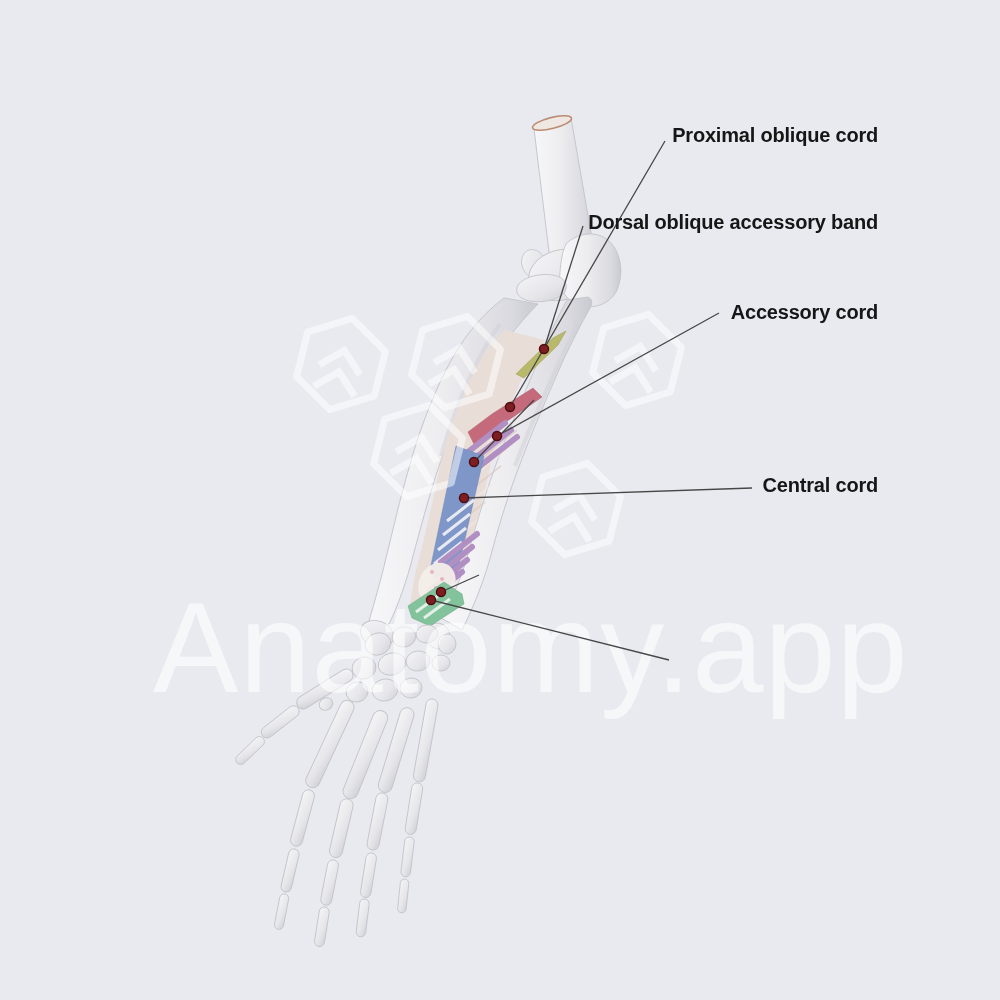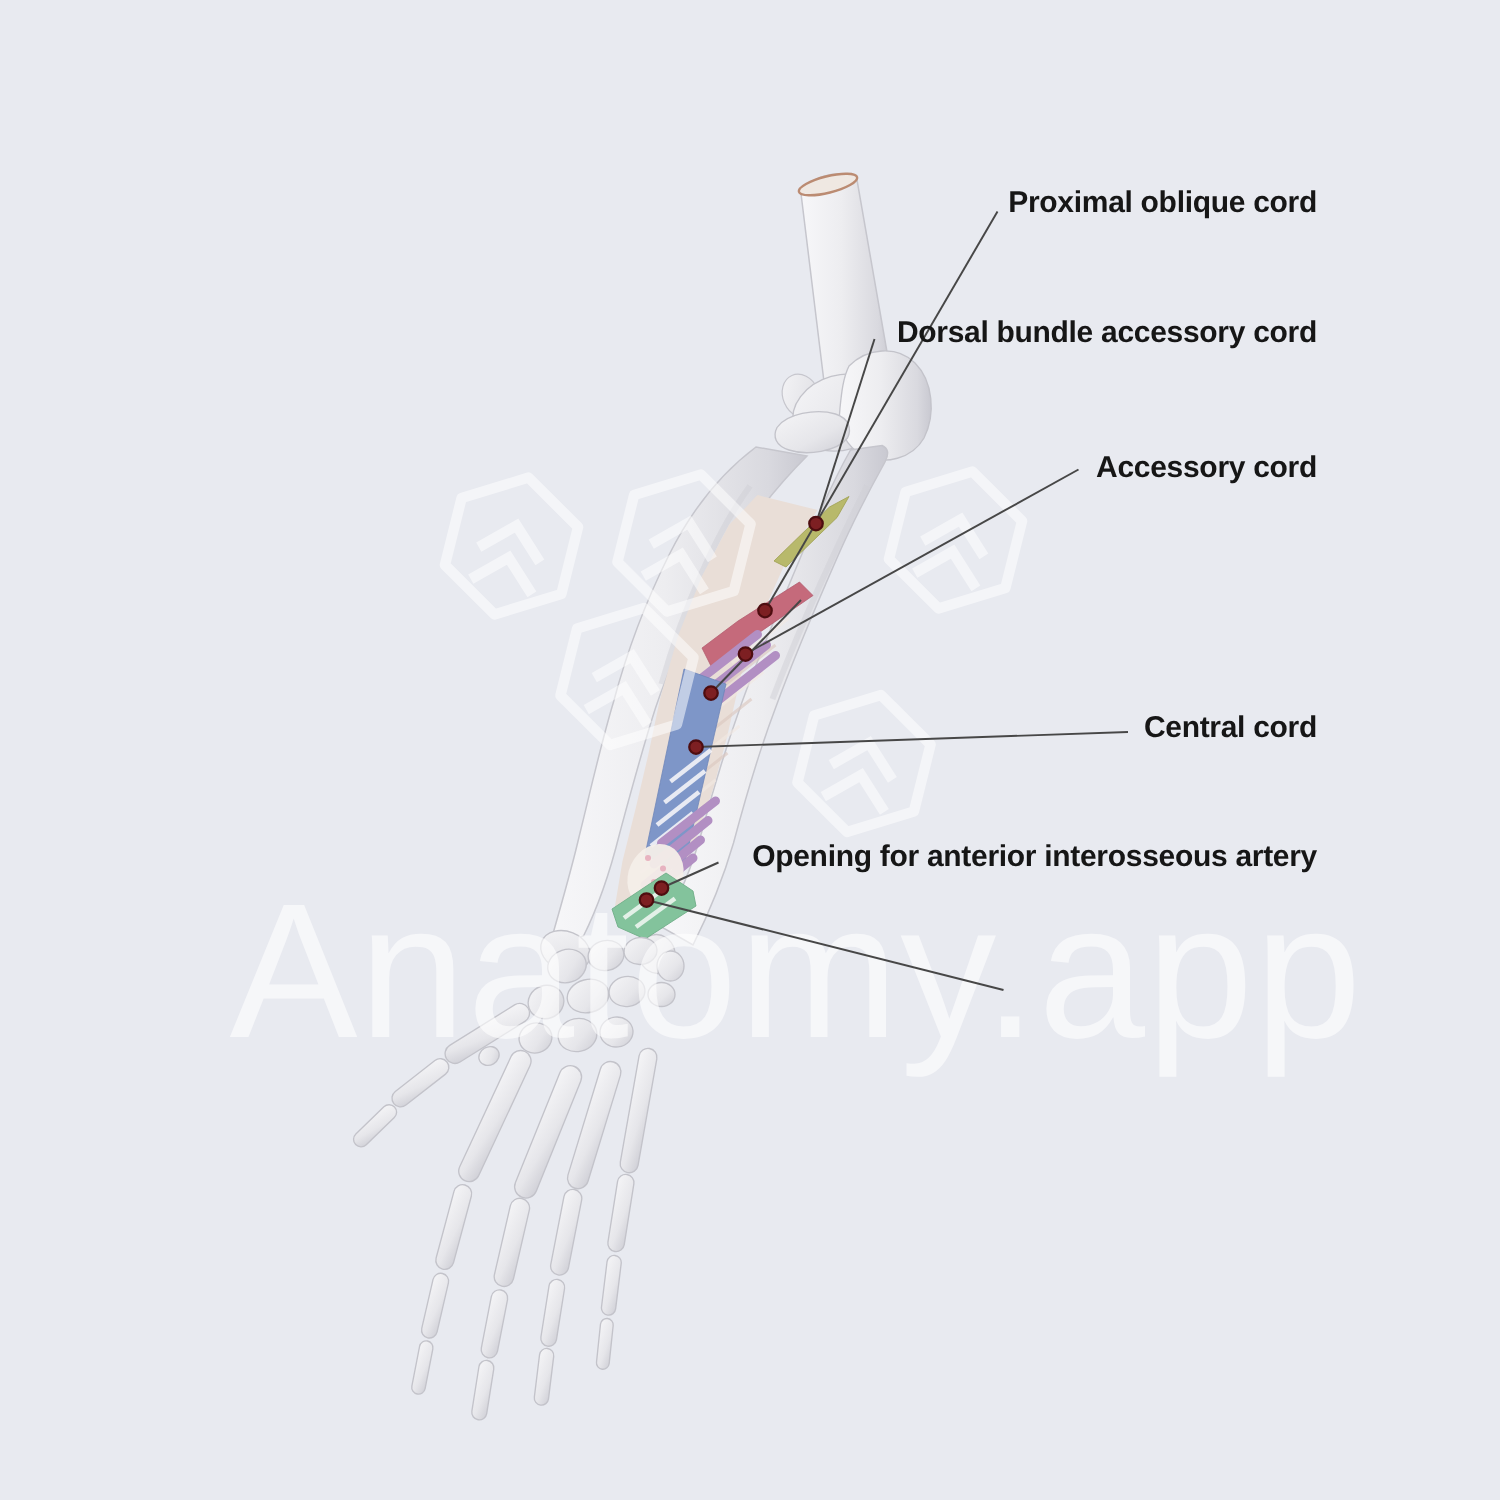--- a/index.html
+++ b/index.html
@@ -208,17 +208,16 @@
         <circle cx="474" cy="458" r="4.5" fill="#7d1f22" stroke="#4e0d10" stroke-width="1.5"></circle>
         <circle cx="464" cy="494" r="4.5" fill="#7d1f22" stroke="#4e0d10" stroke-width="1.5"></circle>
         <circle cx="441" cy="588" r="4.5" fill="#7d1f22" stroke="#4e0d10" stroke-width="1.5"></circle>
         <circle cx="431" cy="596" r="4.5" fill="#7d1f22" stroke="#4e0d10" stroke-width="1.5"></circle>
       </g>
   </svg>
 </div>
 
 <div class="layer" id="labels-layer">
     <div class="label" style="top: 120px;">Proximal oblique cord</div>
-    <div class="label" style="top: 207px;">Dorsal bundle accessory cord</div>
+    <div class="label" style="top: 207px;">Dorsal oblique accessory band</div>
     <div class="label" style="top: 297px;">Accessory cord</div>
     <div class="label" style="top: 470px;">Central cord</div>
-    <div class="label" style="top: 556px;">Opening for anterior interosseous artery</div>
   </div>
 
 </body></html>

